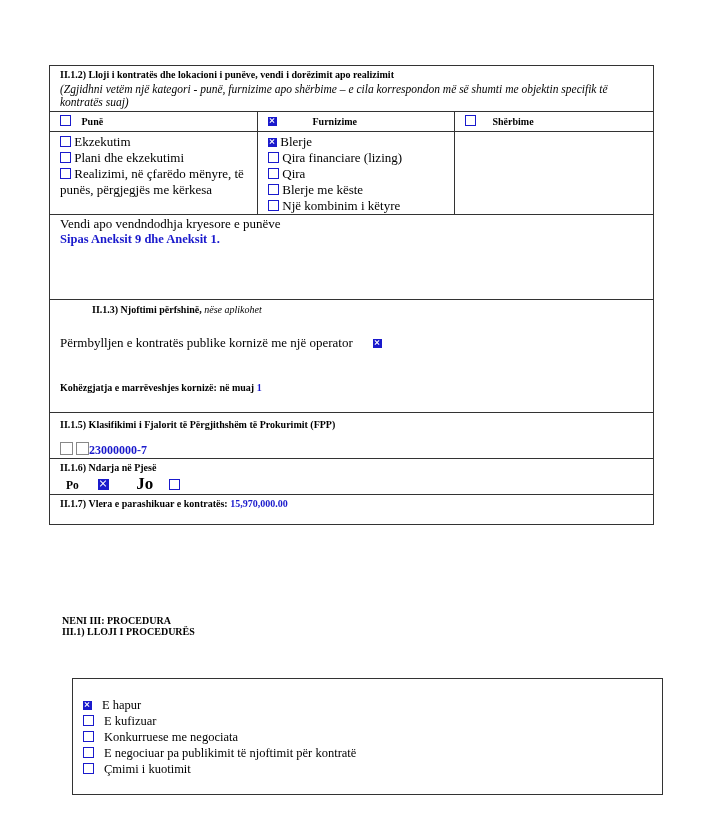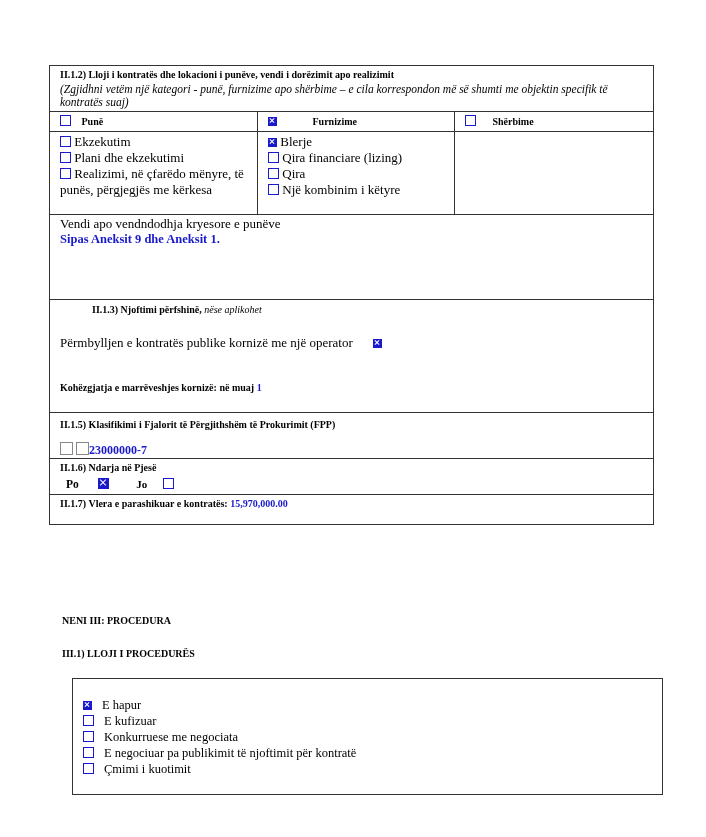--- a/index.html
+++ b/index.html
@@ -63,20 +63,21 @@
   <div class="row cols" style="height:83px;">
     <div class="col c1" style="padding-top:2px;">
       <div class="opt"><span class="cb big"></span> <span>Ekzekutim</span></div>
       <div class="opt"><span class="cb big"></span> <span>Plani dhe ekzekutimi</span></div>
       <div class="opt"><span class="cb big"></span> <span>Realizimi, në çfarëdo mënyre, të punës, përgjegjës me kërkesa</span></div>
     </div>
     <div class="col c2" style="padding-top:2px;">
       <div class="opt"><span class="cb checked"></span> <span>Blerje</span></div>
       <div class="opt"><span class="cb big"></span> <span>Qira financiare (lizing)</span></div>
       <div class="opt"><span class="cb big"></span> <span>Qira</span></div>
+      <div class="opt"><span class="cb big"></span> <span>Blerje me këste</span></div>
       <div class="opt"><span class="cb big"></span> <span>Një kombinim i këtyre</span></div>
     </div>
     <div class="col c3"></div>
   </div>
 
   <div class="row" style="height:85px;padding-top:1px;">
     <div class="opt">Vendi apo vendndodhja kryesore e punëve</div>
     <div class="b blue" style="font-size:12.5px;line-height:15px;">Sipas Aneksit 9 dhe Aneksit 1.</div>
   </div>
 
@@ -95,32 +96,32 @@
     <div style="margin-top:9px;line-height:14px;">
       <span class="cb gray"></span><span class="cb gray" style="margin-left:3px;"></span><span class="b blue" style="font-size:12px;">23000000-7</span>
     </div>
   </div>
 
   <div class="row" style="height:36px;padding-top:1px;">
     <div class="sec-title">II.1.6) Ndarja në Pjesë</div>
     <div style="line-height:16px;padding-left:6px;">
       <span class="b" style="font-size:11.5px;">Po</span>
       <span class="cb big checked" style="margin-left:16px;"></span>
-      <span class="b" style="font-size:11px;margin-left:24px;">Jo</span>
+      <span class="b" style="font-size:17px;margin-left:24px;">Jo</span>
       <span class="cb big" style="margin-left:12px;"></span>
     </div>
   </div>
 
   <div class="row" style="height:30px;padding-top:1px;">
     <div class="sec-title"><span>II.1.7) Vlera e parashikuar e kontratës:</span> <span class="blue">15,970,000.00</span></div>
   </div>
 </div>
 
 <div class="sec-title" style="position:absolute;left:62px;top:613px;">NENI III: PROCEDURA</div>
-<div class="sec-title" style="position:absolute;left:62px;top:646px;text-align:center;">III.1) LLOJI I PROCEDURËS</div>
+<div class="sec-title" style="position:absolute;left:62px;top:624px;text-align:center;">III.1) LLOJI I PROCEDURËS</div>
 
 <div id="proc-box">
   <div class="proc-item"><span class="cb checked"></span><span>E hapur</span></div>
   <div class="proc-item"><span class="cb big"></span><span>E kufizuar</span></div>
   <div class="proc-item"><span class="cb big"></span><span>Konkurruese me negociata</span></div>
   <div class="proc-item"><span class="cb big"></span><span>E negociuar pa publikimit të njoftimit për kontratë</span></div>
   <div class="proc-item"><span class="cb big"></span><span>Çmimi i kuotimit</span></div>
 </div>
 
 </body></html>

